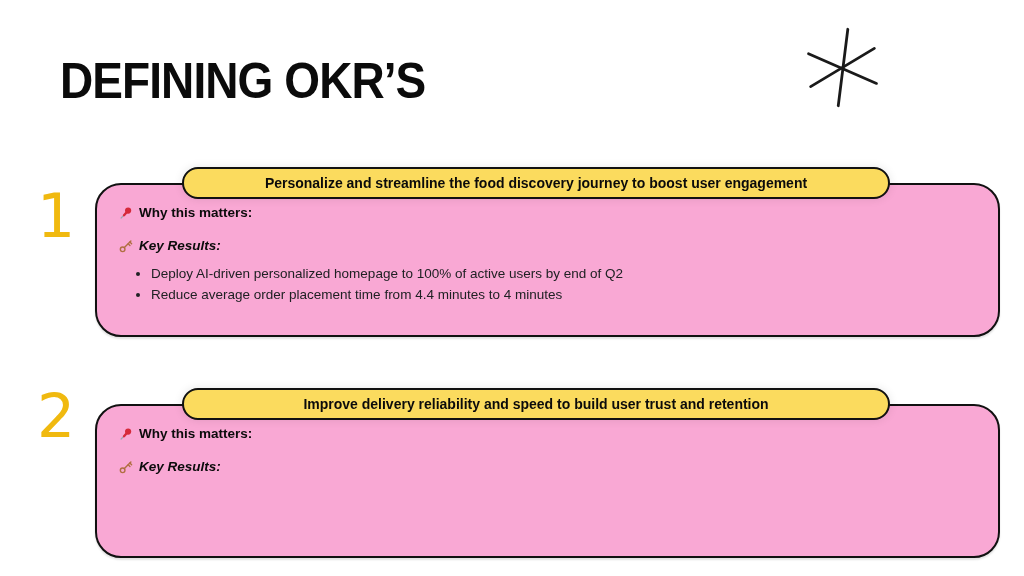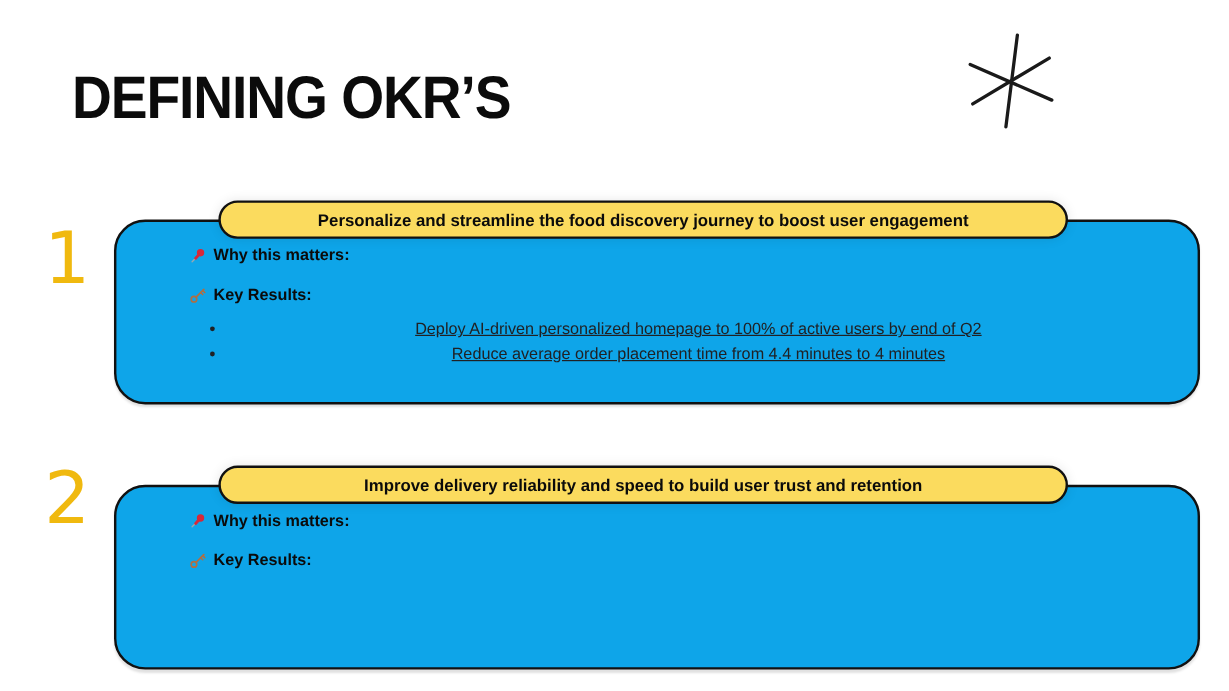--- a/index.html
+++ b/index.html
@@ -56,25 +56,24 @@
   .okr-number.n1 { top: 186px; }
   .okr-number.n2 { top: 386px; }
 
   
   .card {
     position: absolute;
     left: 95px;
     width: 905px;
     height: 154px;
     box-sizing: border-box;
-    background: #0ea5e9;
+    background: #f9a8d4;
     border: 2px solid var(--ink, #111111);
     border-radius: 26px;
     box-shadow: 0 2px 2px rgba(0,0,0,0.12);
-    padding-left: 39px;
   }
   .card.c1 { top: 183px; }
   .card.c2 { top: 404px; }
 
   .pill {
     position: absolute;
     left: 85px;
     top: -18px;
     width: 708px;
     height: 32px;
@@ -89,47 +88,46 @@
   }
   .pill span {
     font-size: 14px;
     font-weight: 700;
     color: #0b0b0b;
     white-space: nowrap;
   }
 
   .card-content {
     padding: 20px 24px 0 22px;
-    text-align: center;
   }
   .subhead {
     display: flex;
     align-items: center;
     gap: 6px;
     font-size: 13.5px;
     font-weight: 700;
     color: #0b0b0b;
     line-height: 1.2;
   }
-  .subhead.kr { margin-top: 17px; }
+  .subhead.kr { margin-top: 17px; font-style: italic; }
   .subhead svg { flex: 0 0 auto; }
   .why-text {
     margin: 9px 0 0 0;
     font-size: 13.5px;
     line-height: 1.3;
     color: #202124;
   }
   .kr-list {
     margin: 11px 0 0 0;
     padding-left: 32px;
     font-size: 13.5px;
     line-height: 1.28;
     color: #202124;
   }
-  .kr-list li { margin: 0 0 3px 0; text-decoration: underline; }
+  .kr-list li { margin: 0 0 3px 0; }
 </style>
 </head>
 <body>
 
 <div class="slide">
 
   <h1 class="title">DEFINING OKR’S</h1>
 
   <svg class="asterisk" viewBox="0 0 80 80" fill="none">
     <path d="M45 4 L36 76" stroke="#1a1a1a" stroke-width="2.6" stroke-linecap="round"></path>

